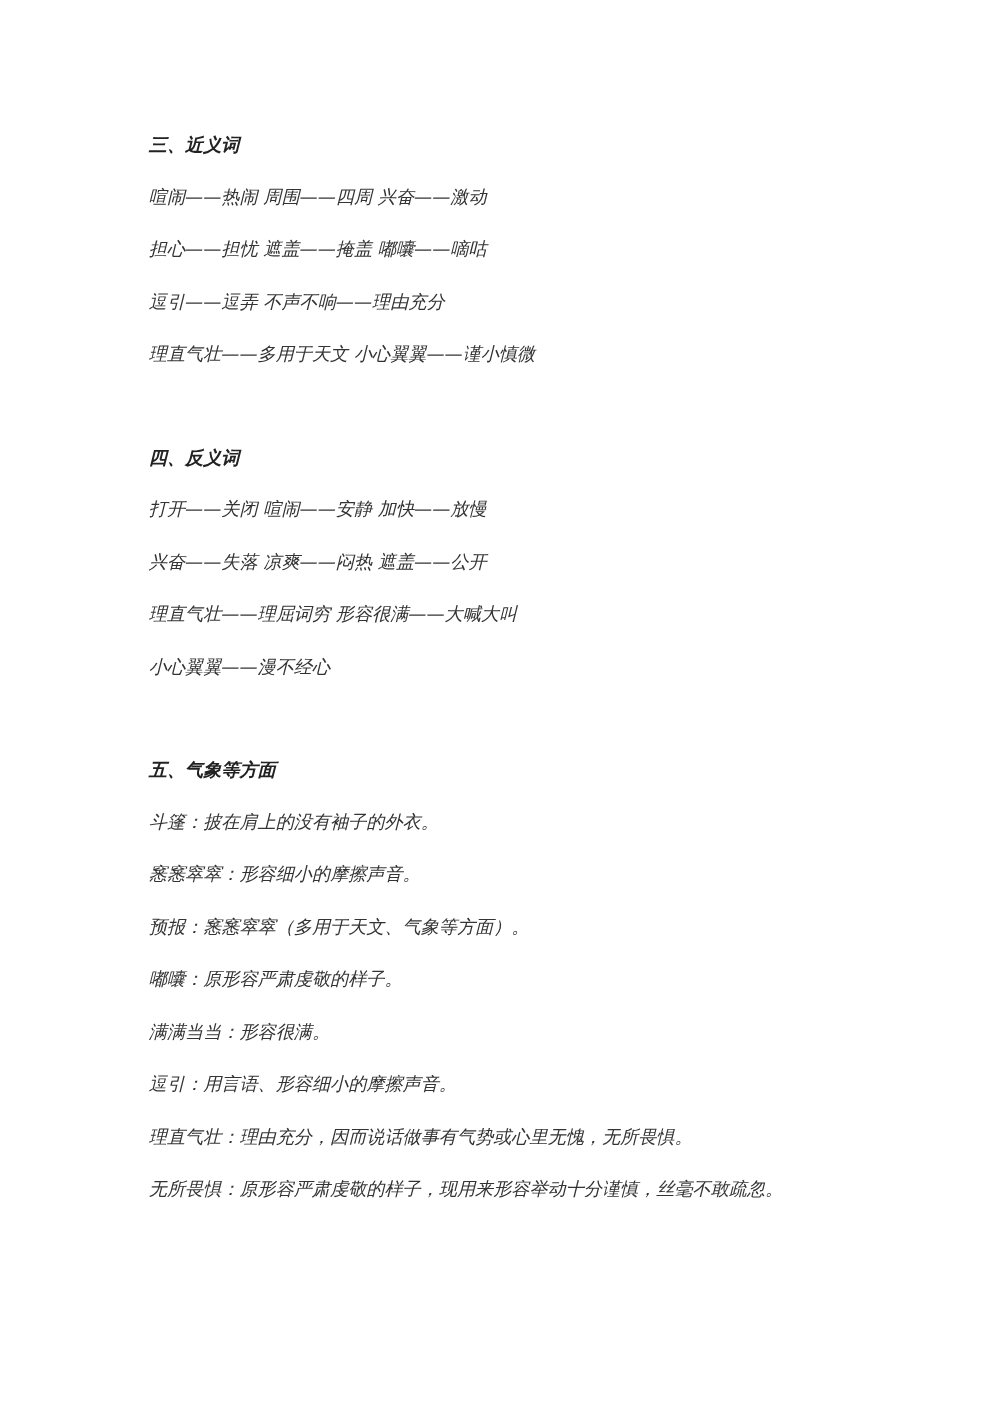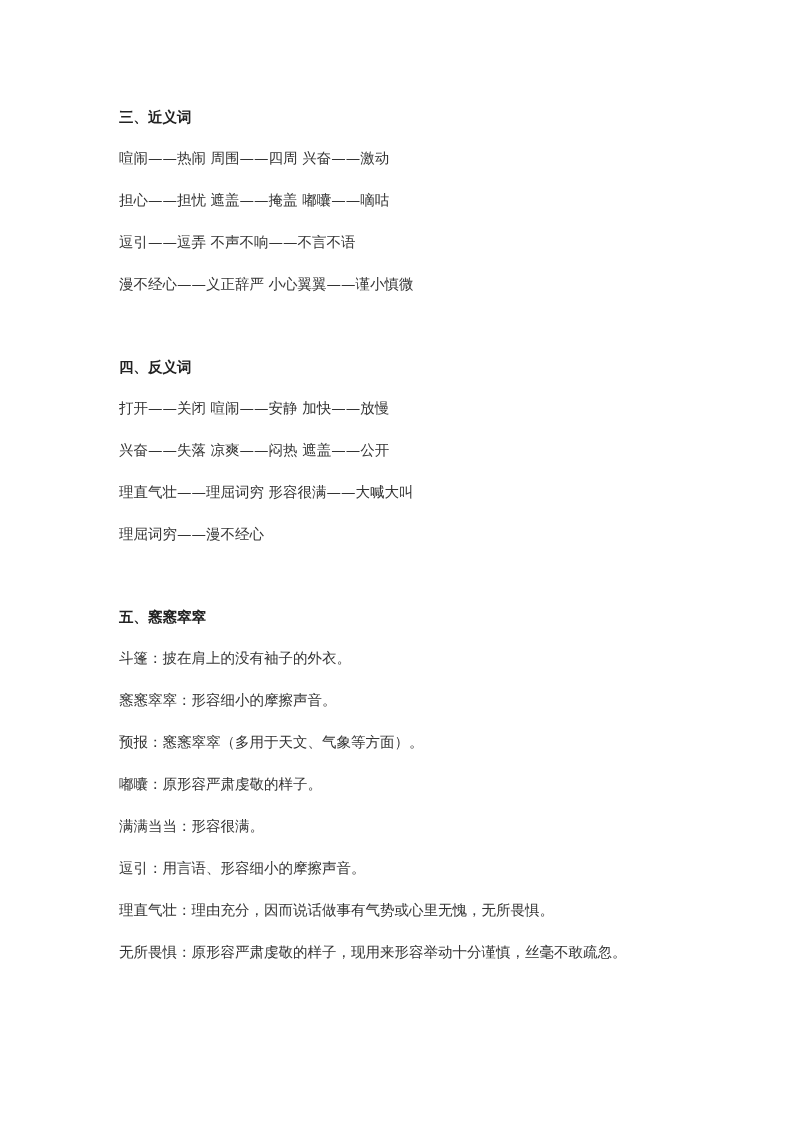--- a/index.html
+++ b/index.html
@@ -1,38 +1,38 @@
 <!DOCTYPE html>
 <html><head>
   <meta charset="utf-8">
   <style>
     html, body { margin: 0; padding: 0; background: #ffffff; }
     body { width: 793px; height: 1122px; position: relative; overflow: hidden;
       font-family: "DejaVu Sans", "Liberation Sans", sans-serif; color: #333333; }
     .page { position: absolute; left: 119px; top: 0; width: 600px; }
-    .line { position: absolute; left: 0; white-space: nowrap; font-size: 14.5px; line-height: 20px; color: #333333; }
+    .line { position: absolute; left: 0; white-space: nowrap; font-size: 14.5px; line-height: 20px; color: #333333; font-style: italic; }
     .heading { font-weight: bold; color: #222222; font-size: 14.5px; }
   </style>
 </head>
 <body>
 
 <div class="page">
   <div class="line heading" style="top:107px">三、近义词</div>
   <div class="line" style="top:148px">喧闹——热闹  周围——四周  兴奋——激动</div>
   <div class="line" style="top:190px">担心——担忧  遮盖——掩盖  嘟囔——嘀咕</div>
-  <div class="line" style="top:232px">逗引——逗弄  不声不响——不言不语</div>
-  <div class="line" style="top:274px">漫不经心——义正辞严  小心翼翼——谨小慎微</div>
+  <div class="line" style="top:232px">逗引——逗弄  不声不响——理由充分</div>
+  <div class="line" style="top:274px">理直气壮——多用于天文  小心翼翼——谨小慎微</div>
 
   <div class="line heading" style="top:357px">四、反义词</div>
   <div class="line" style="top:398px">打开——关闭  喧闹——安静  加快——放慢</div>
   <div class="line" style="top:440px">兴奋——失落  凉爽——闷热  遮盖——公开</div>
   <div class="line" style="top:482px">理直气壮——理屈词穷  形容很满——大喊大叫</div>
-  <div class="line" style="top:524px">理屈词穷——漫不经心</div>
+  <div class="line" style="top:524px">小心翼翼——漫不经心</div>
 
-  <div class="line heading" style="top:607px">五、窸窸窣窣</div>
+  <div class="line heading" style="top:607px">五、气象等方面</div>
   <div class="line" style="top:648px">斗篷：披在肩上的没有袖子的外衣。</div>
   <div class="line" style="top:690px">窸窸窣窣：形容细小的摩擦声音。</div>
   <div class="line" style="top:732px">预报：窸窸窣窣（多用于天文、气象等方面）。</div>
   <div class="line" style="top:774px">嘟囔：原形容严肃虔敬的样子。</div>
   <div class="line" style="top:816px">满满当当：形容很满。</div>
   <div class="line" style="top:858px">逗引：用言语、形容细小的摩擦声音。</div>
   <div class="line" style="top:900px">理直气壮：理由充分，因而说话做事有气势或心里无愧，无所畏惧。</div>
   <div class="line" style="top:942px">无所畏惧：原形容严肃虔敬的样子，现用来形容举动十分谨慎，丝毫不敢疏忽。</div>
 </div>
 

